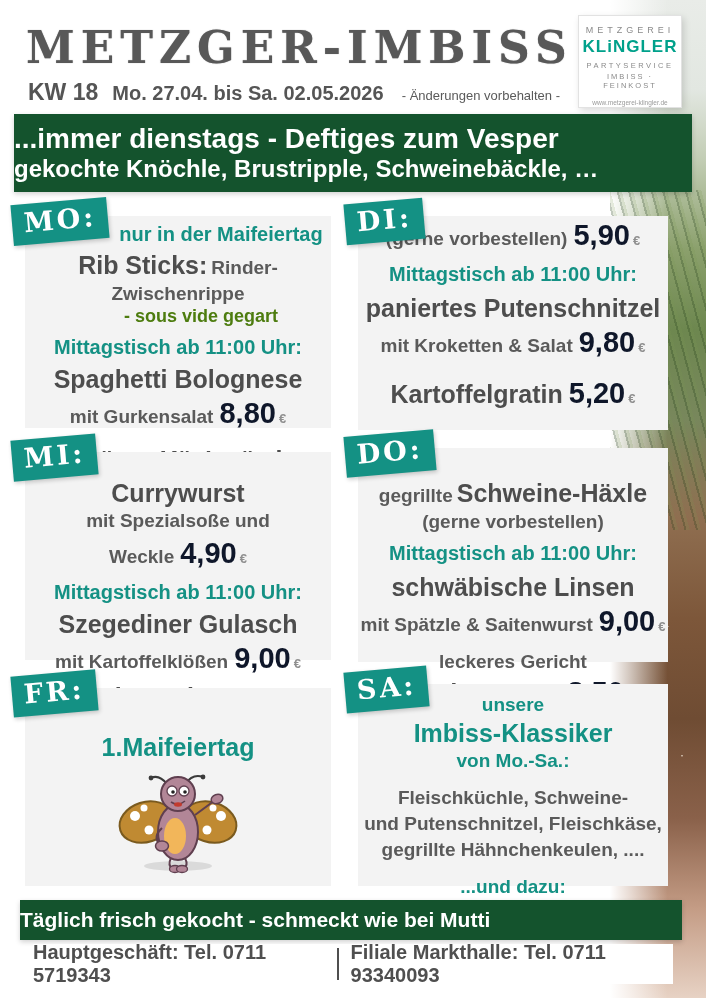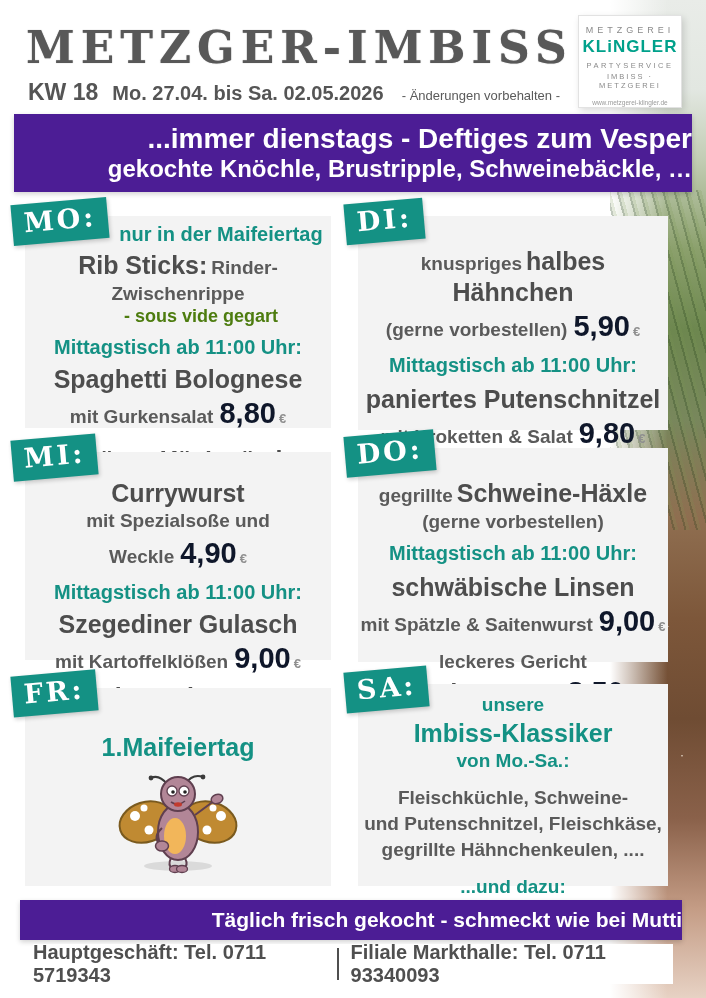--- a/index.html
+++ b/index.html
@@ -47,22 +47,22 @@
     background:#fff;border:1px solid #e2e2e2;box-shadow:2px 3px 7px rgba(0,0,0,.14);
     text-align:center;padding-top:9px;
   }
   .logo-metzgerei{font-size:9px;letter-spacing:4px;color:#8a8a8a;}
   .logo-name{font-size:17px;font-weight:bold;color:#00a18b;letter-spacing:1px;margin-top:2px;}
   .logo-sub{font-size:7.5px;letter-spacing:2.5px;color:#8a8a8a;margin-top:4px;}
   .logo-sub2{font-size:7.5px;letter-spacing:2px;color:#8a8a8a;margin-top:2px;}
   .logo-web{font-size:6.5px;color:#9a9a9a;margin-top:9px;}
   
   .banner{
-    position:absolute;left:14px;width:678px;background:#4c1d95;color:#fff;
-    text-align:right;box-shadow:0 2px 5px rgba(0,0,0,.18);
+    position:absolute;left:14px;width:678px;background:#14532d;color:#fff;
+    text-align:left;box-shadow:0 2px 5px rgba(0,0,0,.18);
   }
   .top-banner{top:114px;height:78px;padding-top:9px;box-sizing:border-box;}
   .top-banner .l1{font-size:28px;font-weight:bold;line-height:1.15;}
   .top-banner .l2{font-size:24px;font-weight:bold;line-height:1.2;}
   .bottom-banner{top:900px;left:20px;width:662px;height:40px;line-height:40px;font-size:21px;font-weight:bold;}
   
   .panel{
     position:absolute;background:#f3f3f3;text-align:center;box-sizing:border-box;
   }
   .col-l{left:25px;width:306px;}
@@ -106,21 +106,21 @@
   <h1 class="title">METZGER-IMBISS</h1>
   <div class="subline">
     <span class="kw">KW 18</span>
     <span class="dates">Mo. 27.04. bis Sa. 02.05.2026</span>
     <span class="disclaimer">- Änderungen vorbehalten -</span>
   </div>
   <div class="logo">
     <div class="logo-metzgerei">METZGEREI</div>
     <div class="logo-name">KLiNGLER</div>
     <div class="logo-sub">PARTYSERVICE</div>
-    <div class="logo-sub2">IMBISS · METZGEREI</div>
+    <div class="logo-sub2">IMBISS · FEINKOST</div>
     <div class="logo-web">www.metzgerei-klingler.de</div>
   </div>
 
   <div class="banner top-banner">
     <div class="l1">...immer dienstags - Deftiges zum Vesper</div>
     <div class="l2">gekochte Knöchle, Brustripple, Schweinebäckle, …</div>
   </div>
 
   <section class="panel col-l" style="top:216px;height:212px;">
     <div class="badge">MO:</div>
@@ -135,23 +135,20 @@
       <span>mit Gurkensalat</span><span class="price">8,80</span><span class="eur">€</span>
     </div>
     <div class="xl mt12">Allgäuer Käs'spätzle,</div>
     <div class="lg">
       <span>mit Röstzwiebel</span><span class="price">7,00</span><span class="eur">€</span>
     </div>
   </section>
 
   <section class="panel col-r" style="top:216px;height:214px;">
     <div class="badge">DI:</div>
-    <div class="mt30">
-      <span class="lg inline-lbl">knuspriges</span><span class="xl">halbes Hähnchen</span>
-    </div>
     <div class="lg">
       <span>(gerne vorbestellen)</span><span class="price">5,90</span><span class="eur">€</span>
     </div>
     <div class="lunch mt6">Mittagstisch ab 11:00 Uhr:</div>
     <div class="xl mt6">paniertes Putenschnitzel</div>
     <div class="lg">
       <span>mit Kroketten &amp; Salat</span><span class="price">9,80</span><span class="eur">€</span>
     </div>
     <div class="xl mt14">
       <span>Kartoffelgratin</span><span class="price">5,20</span><span class="eur">€</span>

